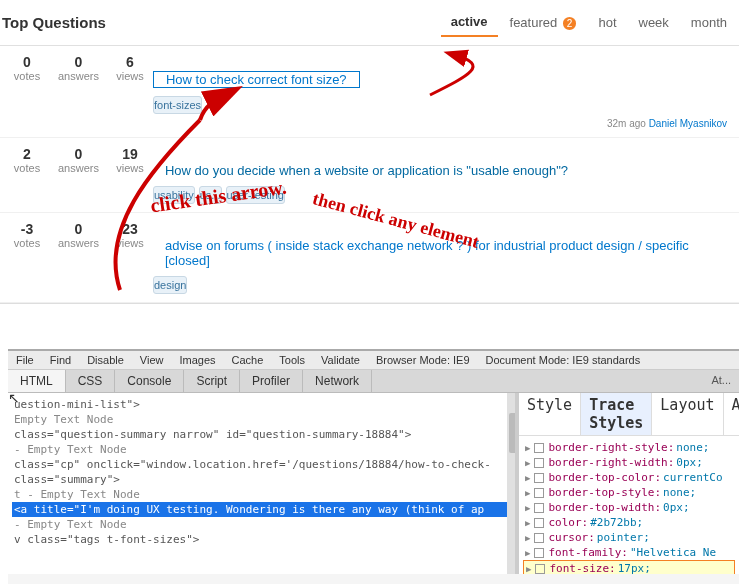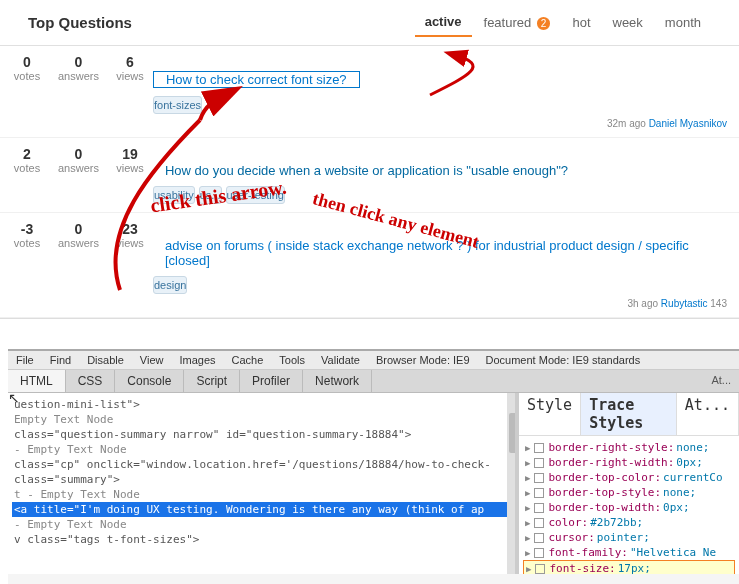--- a/index.html
+++ b/index.html
@@ -1,20 +1,20 @@
 <!DOCTYPE html>
 <html><head>
   <meta charset="utf-8">
   <style>
     * { box-sizing: border-box; margin: 0; padding: 0; }
     body { font-family: Arial, sans-serif; font-size: 13px; background: #fff; width: 739px; height: 584px; overflow: hidden; }
 
     
     .top-section { background: #fff; border-bottom: 1px solid #ddd; }
-    .tq-header { display: flex; align-items: center; padding: 8px 28px; border-bottom: 1px solid #e0e0e0; }
+    .tq-header { display: flex; align-items: center; padding: 8px 2px; border-bottom: 1px solid #e0e0e0; }
     .tq-title { font-size: 15px; font-weight: bold; color: #333; margin-right: auto; }
     .tq-tabs { display: flex; align-items: center; gap: 2px; }
     .tq-tab { padding: 6px 10px; font-size: 13px; color: #666; cursor: pointer; text-decoration: none; }
     .tq-tab.active { color: #333; font-weight: bold; border-bottom: 2px solid #f48024; }
     .tq-tab.featured { position: relative; }
     .tq-tab.featured .badge { background: #f48024; color: #fff; border-radius: 50%; font-size: 10px; padding: 1px 4px; margin-left: 2px; }
 
     
     .questions-list { padding: 0; }
     .question-item { display: flex; padding: 8px 12px; border-bottom: 1px solid #f0f0f0; align-items: flex-start; gap: 8px; }
@@ -149,25 +149,20 @@
             <span class="num">23</span>
             <span class="label">views</span>
           </div>
         </div>
       </div>
       <div class="q-content">
         <a class="q-title" style="border:none; color:#0077cc;">advise on forums ( inside stack exchange network ? ) for industrial product design / specific [closed]</a>
         <div class="q-tags">
           <span class="tag">design</span>
         </div>
-        <div class="q-meta">
-          <span>3h ago</span>
-          <span class="user">Rubytastic</span>
-          <span>143</span>
-        </div>
       </div>
     </div>
   </div>
 </div>
 
 <svg class="arrow-svg" width="739" height="350" style="position:absolute;top:0;left:0;pointer-events:none;">
 
   <path d="M 430 95 C 470 75, 490 65, 455 55" stroke="#cc0000" stroke-width="3" fill="none" marker-end="url(#arrowhead)"></path>
   <defs>
     <marker id="arrowhead" markerWidth="8" markerHeight="6" refX="4" refY="3" orient="auto">
@@ -231,20 +226,21 @@
         <div style="width:8px; height:40px; background:#bbb; border-radius:2px; position:absolute; top:20px;"></div>
       </div>
     </div>
 
     <div class="devtools-divider"></div>
 
     <div class="devtools-right">
       <div class="devtools-right-tabs">
         <div class="devtools-right-tab">Style</div>
         <div class="devtools-right-tab active">Trace Styles</div>
+        <div class="devtools-right-tab">Layout</div>
         <div class="devtools-right-tab">At...</div>
       </div>
       <div class="devtools-right-content">
         <div class="style-row">
           <span class="expand">▶</span>
             <span class="cb"></span>
           <span class="style-key">border-right-style:</span>
           <span class="style-val">none;</span>
         </div>
         <div class="style-row">

